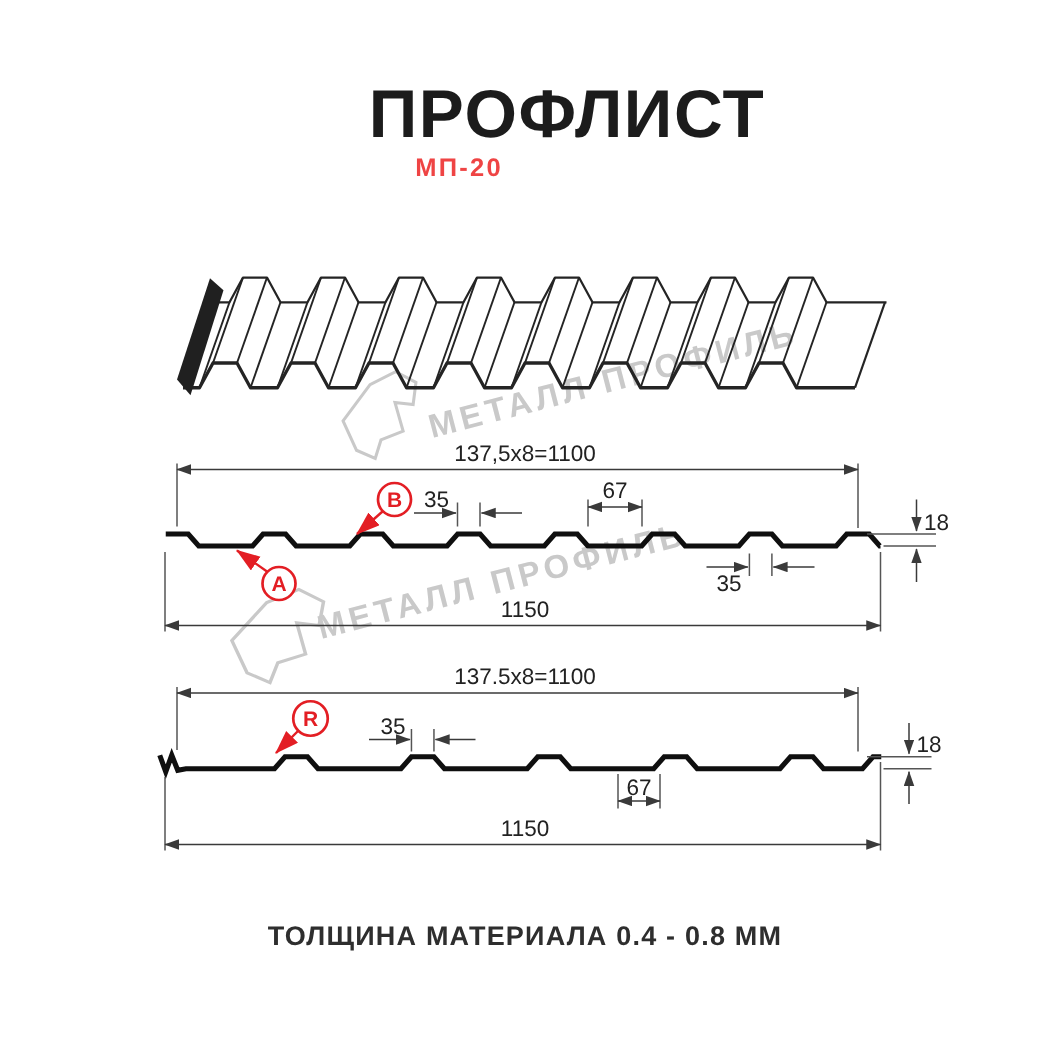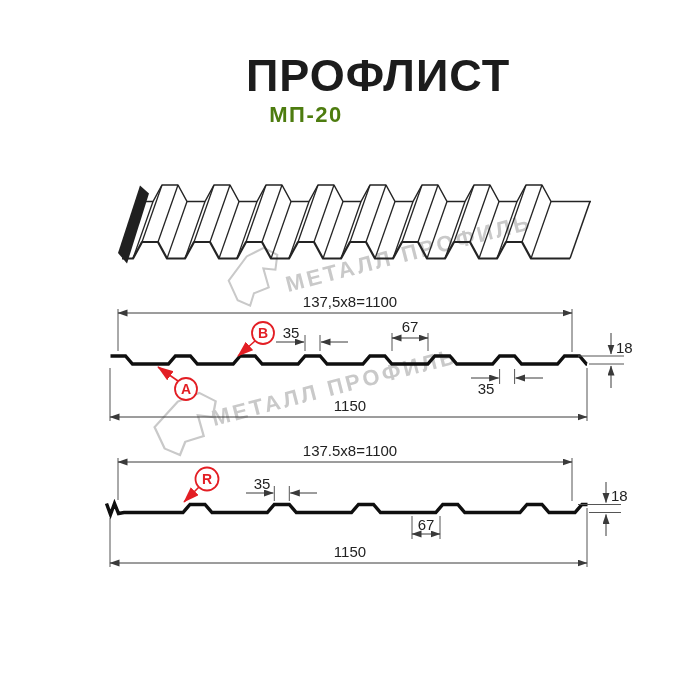--- a/index.html
+++ b/index.html
@@ -1,21 +1,21 @@
 <!DOCTYPE html>
 <html><head>
 <meta charset="utf-8">
 <style>
   html,body{margin:0;padding:0;background:#ffffff;}
   .stage{position:relative;width:700px;height:700px;background:#ffffff;overflow:hidden;
          font-family:"Liberation Sans", sans-serif;}
   .title{position:absolute;top:50px;left:0;width:700px;text-align:center;
          font-size:45px;font-weight:800;letter-spacing:1px;color:#1c1c1c;padding-left:28px;}
   .subtitle{position:absolute;top:102px;left:0;width:612px;text-align:center;
-         font-size:22px;font-weight:600;letter-spacing:1.5px;color:#4d7c0f;}
+         font-size:17px;font-weight:600;letter-spacing:1.5px;color:#ef4444;}
   .footer{position:absolute;top:614px;left:0;width:700px;text-align:center;
          font-size:18px;font-weight:600;letter-spacing:0.8px;color:#2e2e2e;}
   svg.draw{position:absolute;left:0;top:0;}
   .dimtxt{font-family:"Liberation Sans",sans-serif;font-size:15px;fill:#222;}
   .wmtxt{font-family:"Liberation Sans",sans-serif;font-size:22px;font-weight:bold;
          letter-spacing:3px;fill:#c9c9c9;}
   .redtxt{font-family:"Liberation Sans",sans-serif;font-size:14px;font-weight:bold;fill:#e31e24;}
 </style>
 </head>
 <body>
@@ -161,13 +161,14 @@
       <line x1="587" y1="508" x2="587" y2="567" stroke="#555" stroke-width="1"></line>
       <line x1="110" y1="563" x2="587" y2="563" stroke="#3a3a3a" stroke-width="1" marker-start="url(#arr)" marker-end="url(#arr)"></line>
       <text class="dimtxt" x="350" y="557" text-anchor="middle">1150</text>
 
       <line x1="199" y1="487" x2="184" y2="502" stroke="#e31e24" stroke-width="1.6" marker-end="url(#arrR)"></line>
       <circle cx="207" cy="479" r="11.5" fill="#ffffff" stroke="#e31e24" stroke-width="1.8"></circle>
       <text class="redtxt" x="207" y="484" text-anchor="middle">R</text>
     </g>
   </svg>
 
+  <div class="footer">ТОЛЩИНА МАТЕРИАЛА 0.4 - 0.8 ММ</div>
 </div>
 
 </body></html>

